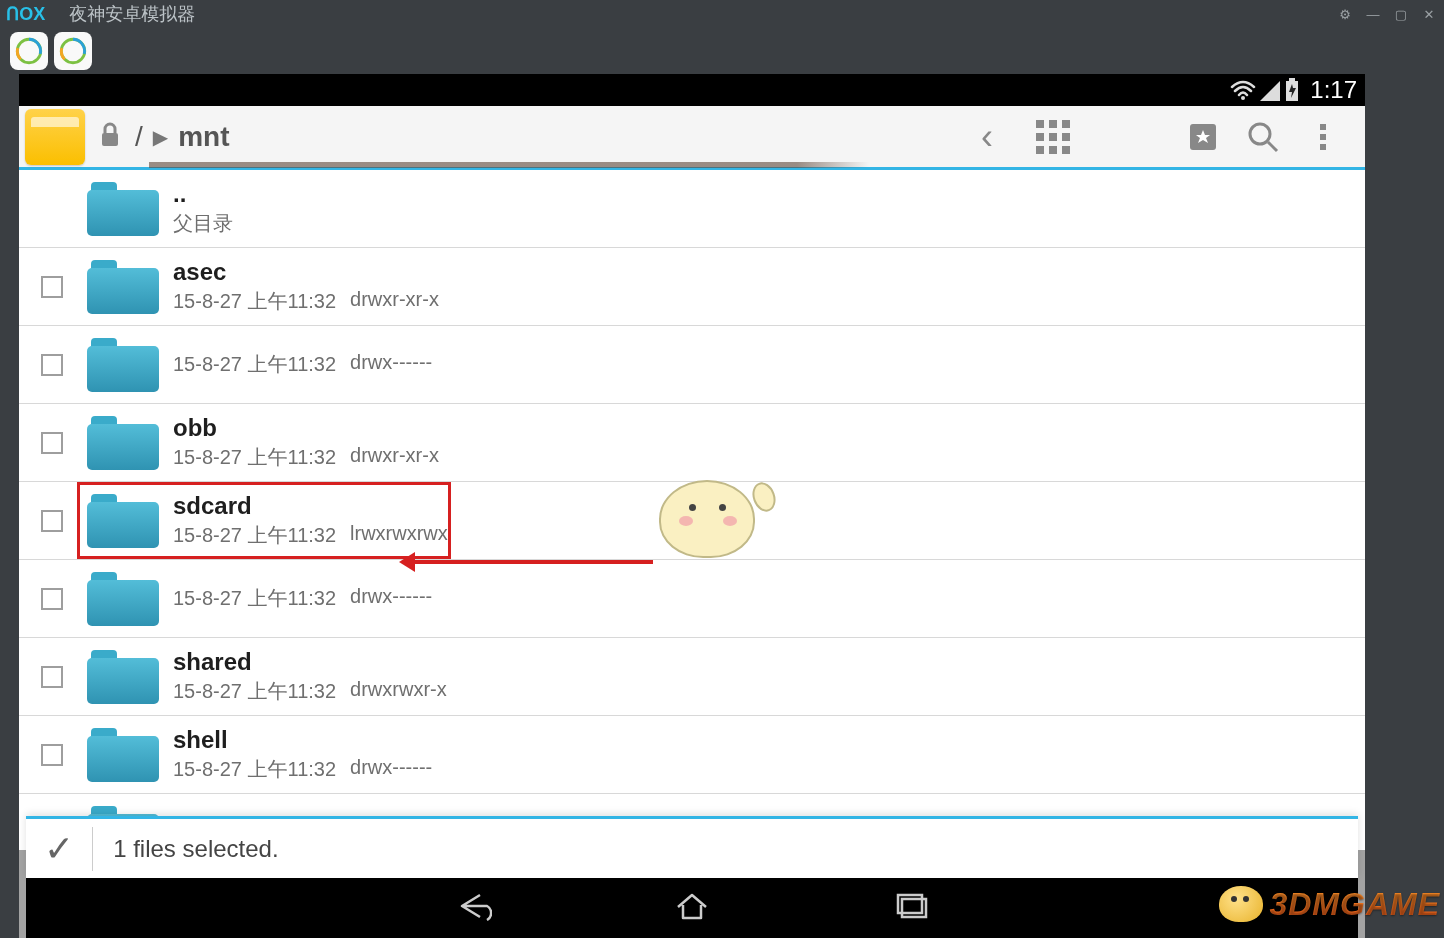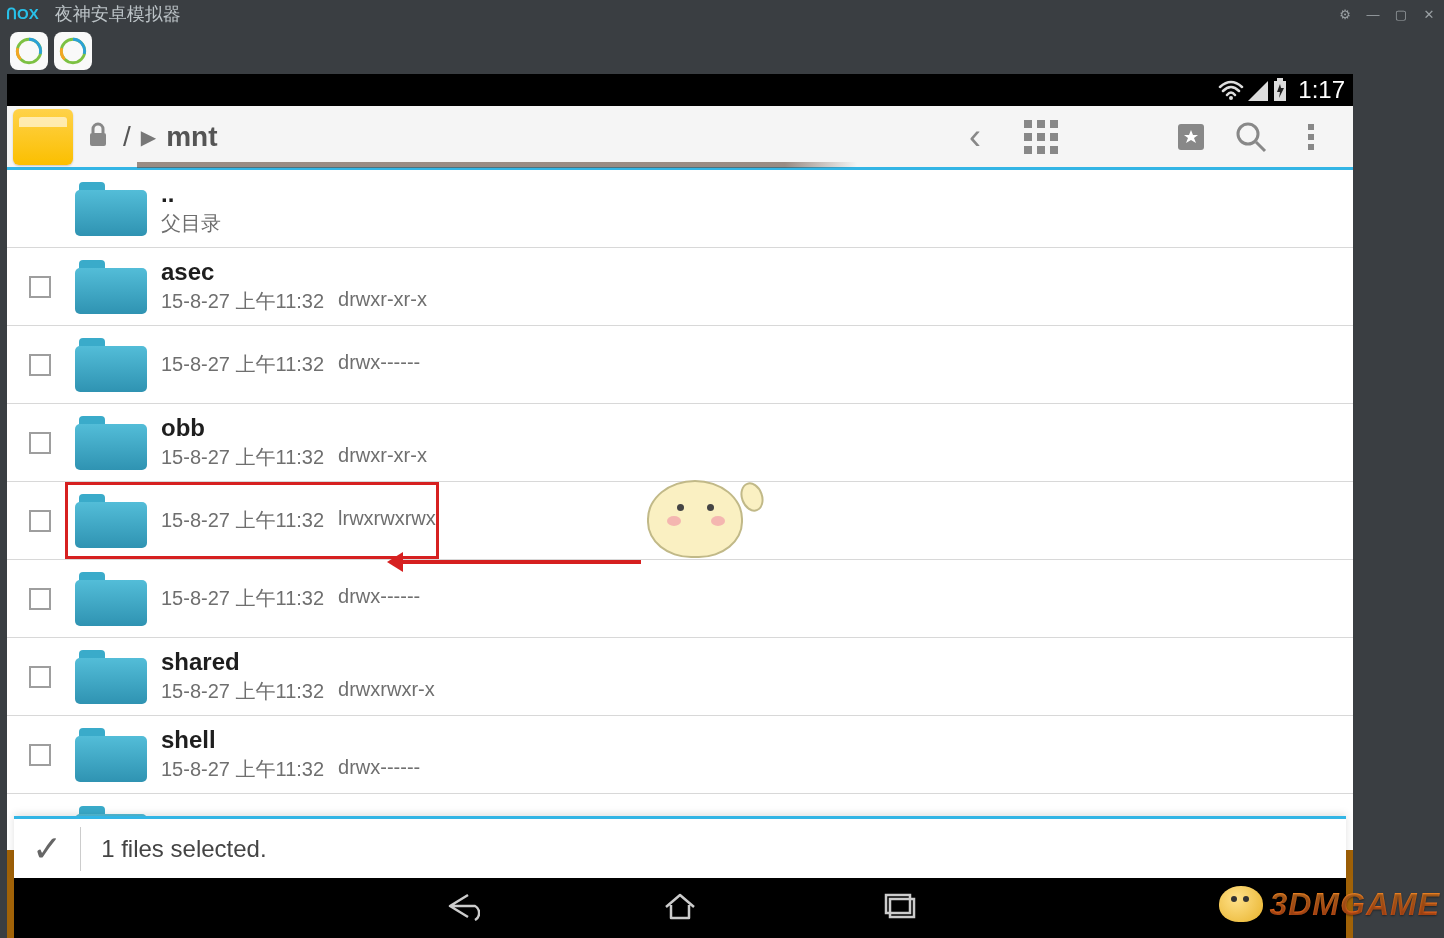--- a/index.html
+++ b/index.html
@@ -1,31 +1,31 @@
 <!DOCTYPE html>
 <html><head>
 <meta charset="utf-8">
 <style>
   * { margin:0; padding:0; box-sizing:border-box; }
   body { width:1444px; height:938px; font-family:"Microsoft YaHei", Arial, sans-serif; background:#3a3e42; overflow:hidden; position:relative; }
 
   
   .titlebar { height:28px; background:#3a3e42; color:#9aa0a4; display:flex; align-items:center; padding:0 8px 0 6px; font-size:13px; }
-  .nox-logo { color:#28c0e8; font-size:15px; font-weight:bold; letter-spacing:0; margin-right:16px; }
+  .nox-logo { color:#28c0e8; font-size:18px; font-weight:bold; letter-spacing:0; margin-right:24px; }
   .win-title { flex:1; color:#bcc3c7; font-size:18px; }
   .win-btns { display:flex; gap:14px; align-items:center; color:#9aa0a4; font-size:13px; }
   .win-btns span { cursor:pointer; display:inline-block; width:14px; text-align:center; }
 
   
   .tabstrip { height:46px; background:#3a3e42; display:flex; align-items:center; padding-left:10px; gap:6px; }
   .tab-pill { width:38px; height:38px; border-radius:8px; background:#f9f9f9; display:flex; align-items:center; justify-content:center; }
   .tab-pill svg { width:28px; height:28px; }
 
   
-  .android { position:relative; width:1346px; height:864px; margin-left:0; background:#a16207; }
+  .android { position:relative; width:1346px; height:864px; margin-left:12px; background:#a3a3a3; }
 
   
   .statusbar { height:32px; background:#000; color:#fff; display:flex; align-items:center; justify-content:flex-end; padding:0 8px; font-size:24px; gap:6px; }
   .status-icons { display:flex; align-items:center; gap:4px; }
 
   
   .app-toolbar { height:64px; background:#f5f5f5; border-bottom:3px solid #33b5e5; display:flex; align-items:center; padding:0 12px 0 0; }
   .home-btn { width:60px; height:56px; margin-left:6px; margin-right:14px; border-radius:6px; background:linear-gradient(180deg,#ffd24a 0%,#fbbf00 100%); position:relative; box-shadow:0 1px 2px rgba(0,0,0,.2); }
   .home-btn::before { content:""; position:absolute; top:8px; left:6px; width:48px; height:10px; background:rgba(255,255,255,.6); border-radius:3px 3px 0 0; }
   .lock-icon { color:#666; margin-right:14px; }
@@ -228,20 +228,21 @@
           <div class="row-meta">
             <span>15-8-27 上午11:32</span>
             <span>drwxr-xr-x</span>
           </div>
         </div>
       </div>
       <div class="row highlight">
         <div class="cb"></div>
         <div class="folder-ico"></div>
         <div class="row-txt">
+          <div class="row-name">sdcard</div>
           <div class="row-meta">
             <span>15-8-27 上午11:32</span>
             <span>lrwxrwxrwx</span>
           </div>
         </div>
         <div class="hl-box"></div>
       </div>
       <div class="row">
         <div class="cb"></div>
         <div class="folder-ico"></div>

